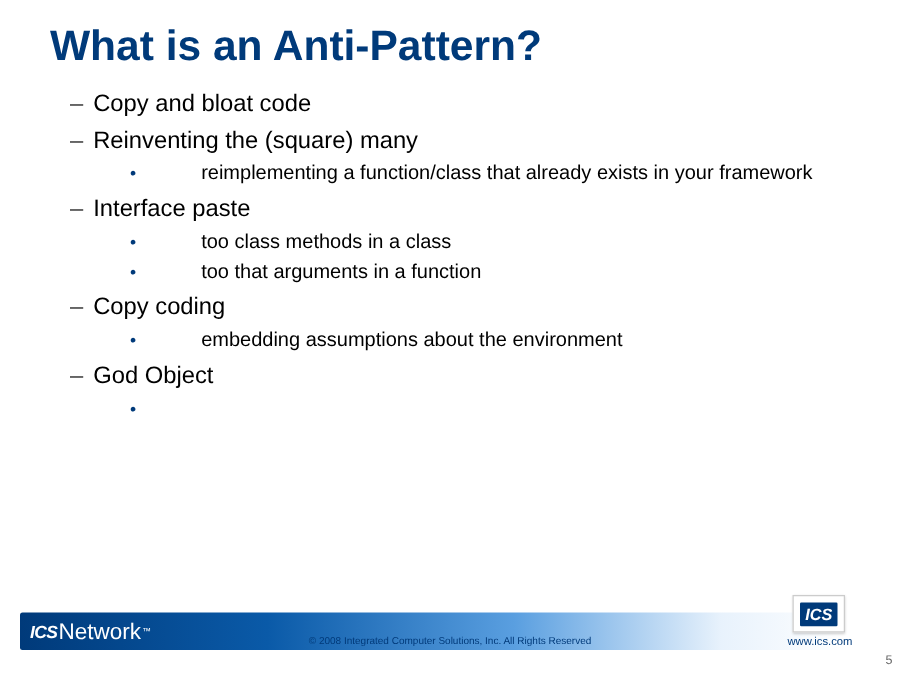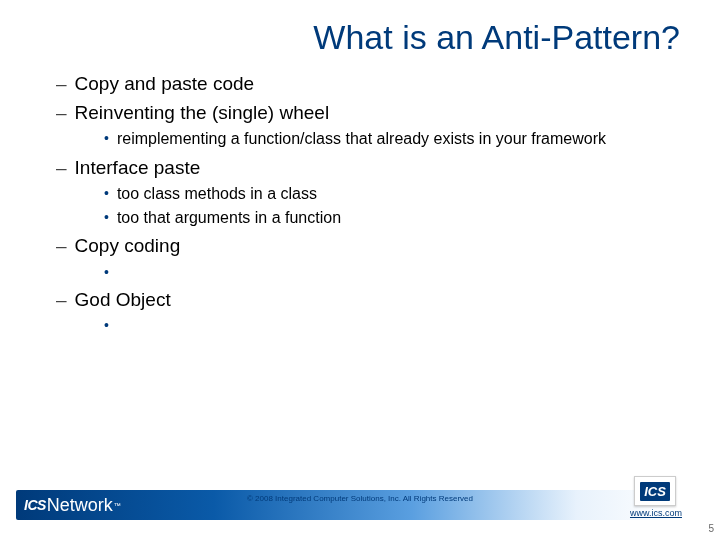--- a/index.html
+++ b/index.html
@@ -13,24 +13,24 @@
   }
   .slide {
     width: 720px;
     height: 540px;
     position: relative;
     padding: 18px 40px 0 40px;
   }
   .title {
     font-size: 34px;
     color: #003a7a;
-    text-align: right;
+    text-align: left;
     font-family: Verdana, Geneva, sans-serif;
     margin-bottom: 14px;
-    font-weight: normal;
+    font-weight: bold;
   }
   .content {
     padding-left: 16px;
   }
   .item {
     display: flex;
     align-items: flex-start;
     margin-bottom: 2px;
   }
   .dash {
@@ -56,20 +56,21 @@
   .bullet {
     color: #003a7a;
     font-size: 14px;
     margin-right: 8px;
     line-height: 1.5;
   }
   .subitem-text {
     font-size: 16px;
     color: #000;
     line-height: 1.4;
+    margin-left: 44px;
   }
   .footer {
     position: absolute;
     left: 0;
     bottom: 20px;
     width: 720px;
     height: 38px;
   }
   .footer-bar {
     position: absolute;
@@ -104,21 +105,21 @@
   .logo-tm {
     color: #fff;
     font-size: 7px;
     vertical-align: super;
     margin-left: 1px;
   }
   .copyright {
     position: absolute;
     left: 0;
     width: 720px;
-    bottom: 17px;
+    bottom: 3px;
     text-align: center;
     font-size: 8px;
     color: #003a7a;
   }
   .logo-right {
     position: absolute;
     right: 44px;
     bottom: 14px;
     width: 42px;
     height: 30px;
@@ -137,46 +138,45 @@
     font-size: 13px;
     padding: 2px 4px;
     border-radius: 1px;
   }
   .url {
     position: absolute;
     right: 38px;
     bottom: 2px;
     font-size: 9px;
     color: #003a7a;
-    text-decoration: underline;
   }
   .pagenum {
     position: absolute;
     right: 6px;
     bottom: 6px;
     font-size: 10px;
     color: #666;
   }
 </style>
 </head>
 <body>
 
 <div class="slide">
   <h1 class="title">What is an Anti-Pattern?</h1>
 
   <div class="content">
 
     <div class="item">
       <span class="dash">–</span>
-      <span class="item-text">Copy and paste code</span>
-    </div>
-
-    <div class="item">
-      <span class="dash">–</span>
-      <span class="item-text">Reinventing the (single) wheel</span>
+      <span class="item-text">Copy and bloat code</span>
+    </div>
+
+    <div class="item">
+      <span class="dash">–</span>
+      <span class="item-text">Reinventing the (square) many</span>
     </div>
     <div class="sublist">
       <div class="subitem">
         <span class="bullet">•</span>
         <span class="subitem-text">reimplementing a function/class that already exists in your framework</span>
       </div>
     </div>
 
     <div class="item">
       <span class="dash">–</span>
@@ -193,20 +193,21 @@
       </div>
     </div>
 
     <div class="item">
       <span class="dash">–</span>
       <span class="item-text">Copy coding</span>
     </div>
     <div class="sublist">
       <div class="subitem">
         <span class="bullet">•</span>
+        <span class="subitem-text">embedding assumptions about the environment</span>
       </div>
     </div>
 
     <div class="item">
       <span class="dash">–</span>
       <span class="item-text">God Object</span>
     </div>
     <div class="sublist">
       <div class="subitem">
         <span class="bullet">•</span>

